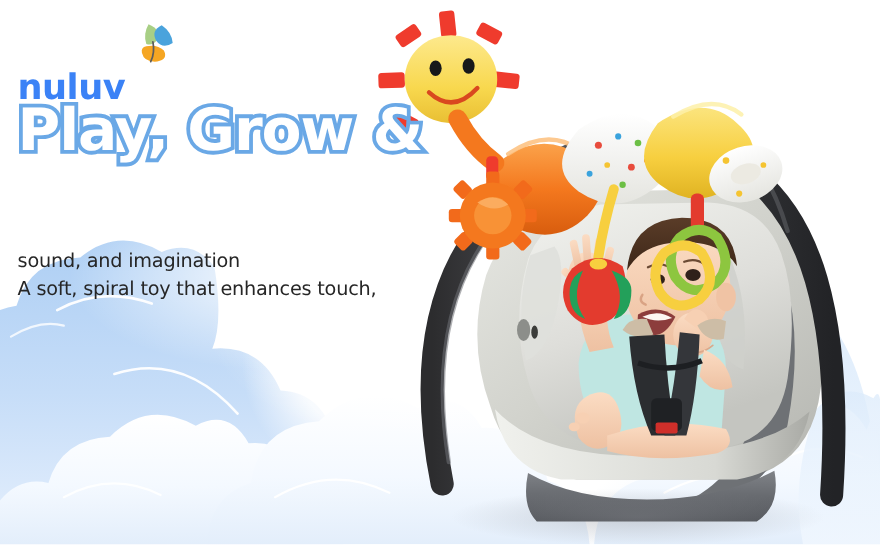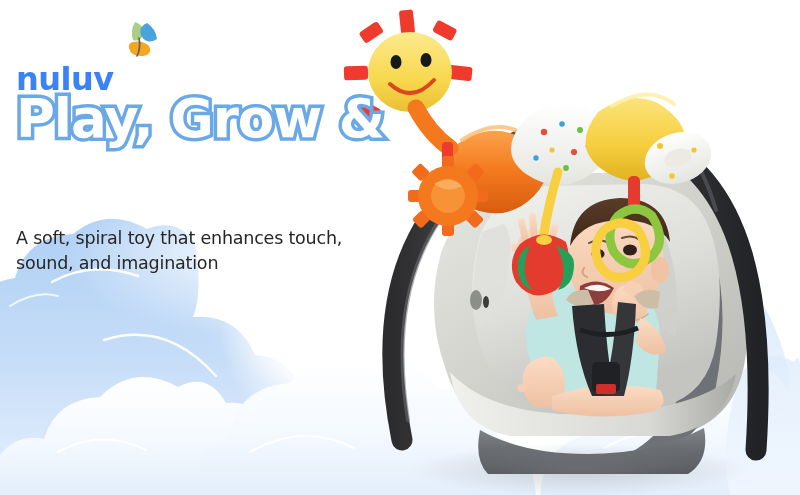--- a/index.html
+++ b/index.html
@@ -432,17 +432,17 @@
       <path d="M16 24 q10 -2 16 4 q4 8 -6 10 q-12 1 -14 -8 q-1 -5 4 -6 z" fill="#f5a623"></path>
       <path d="M22 20 q2 10 -2 18" stroke="#5d5d5d" stroke-width="1.6" fill="none" stroke-linecap="round"></path>
     </svg>
   </div>
 
   <div id="headline">
     <div class="hl-line">Play, Grow &amp;</div>
   </div>
 
   <div id="subtitle">
+    <span>sound, and imagination</span>
     <span>A soft, spiral toy that enhances touch,</span>
-    <span>sound, and imagination</span>
   </div>
 
 </div>
 
 </body></html>

